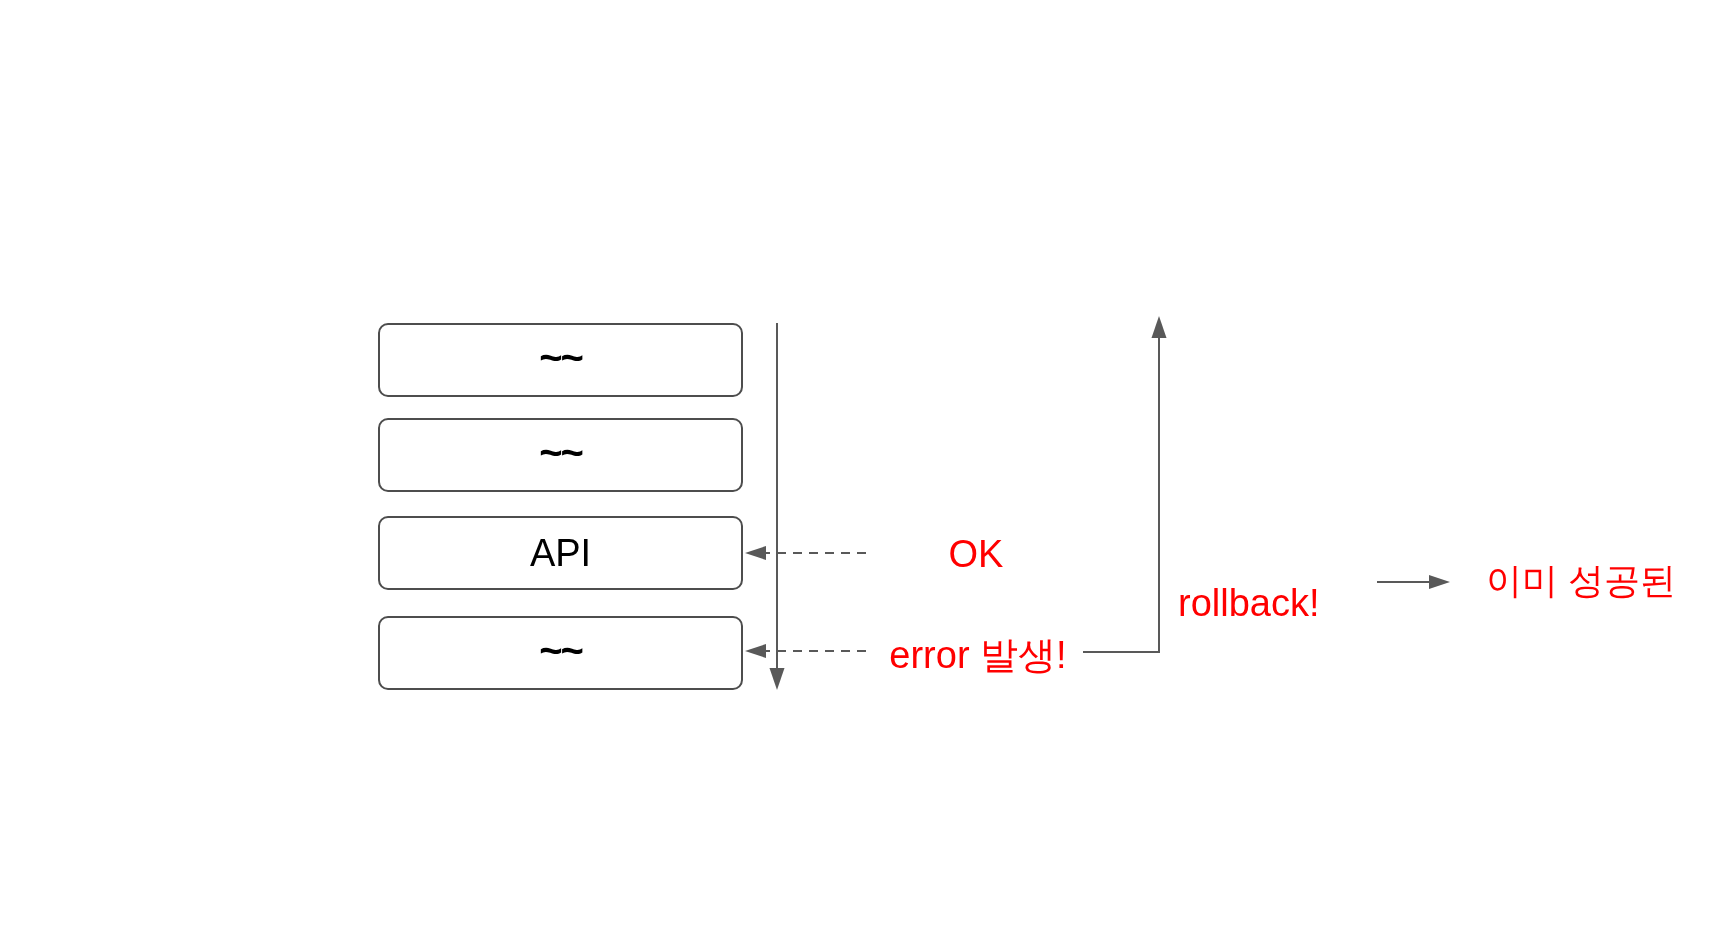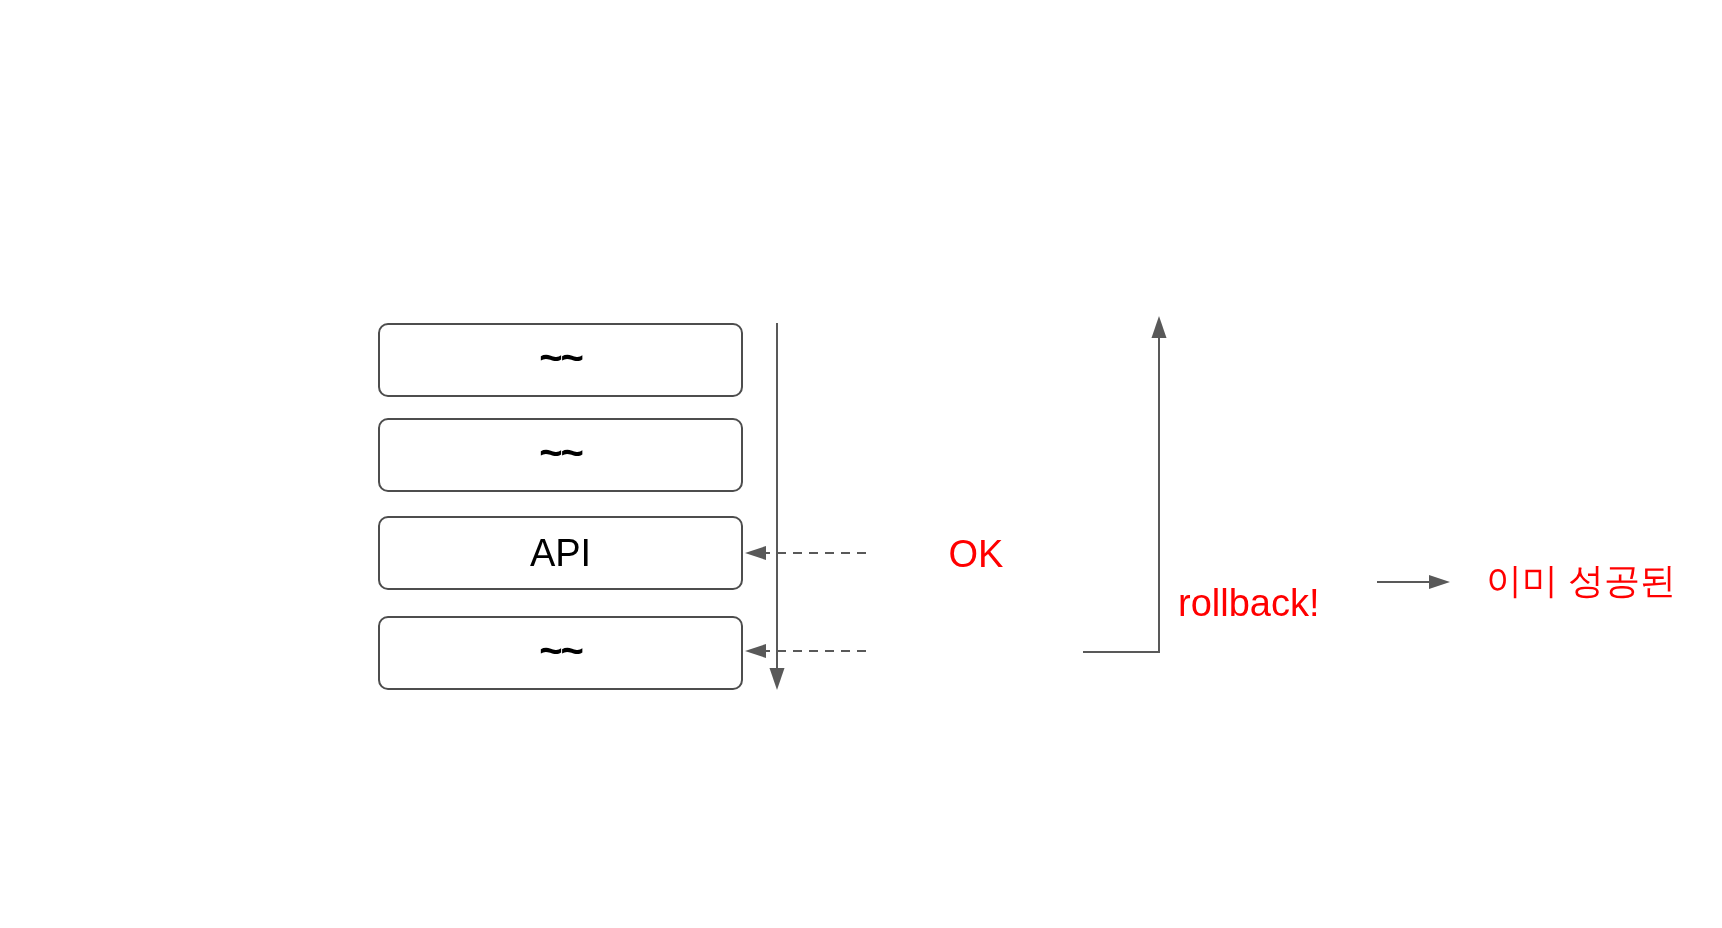--- a/index.html
+++ b/index.html
@@ -112,20 +112,21 @@
     <div class="box b3">
       <span>API</span>
     </div>
     <div class="box b4">
       <span class="tilde-label">~~</span>
     </div>
   </div>
 
   <div class="red-label ok-label">OK</div>
 
+  <div class="red-label error-label">error 발생!</div>
 
   <div class="red-label rollback-label">rollback!</div>
 
   <div class="red-label question-label">
     <div>이미 성공된</div>
   </div>
 
 </div>
 
 </body></html>

